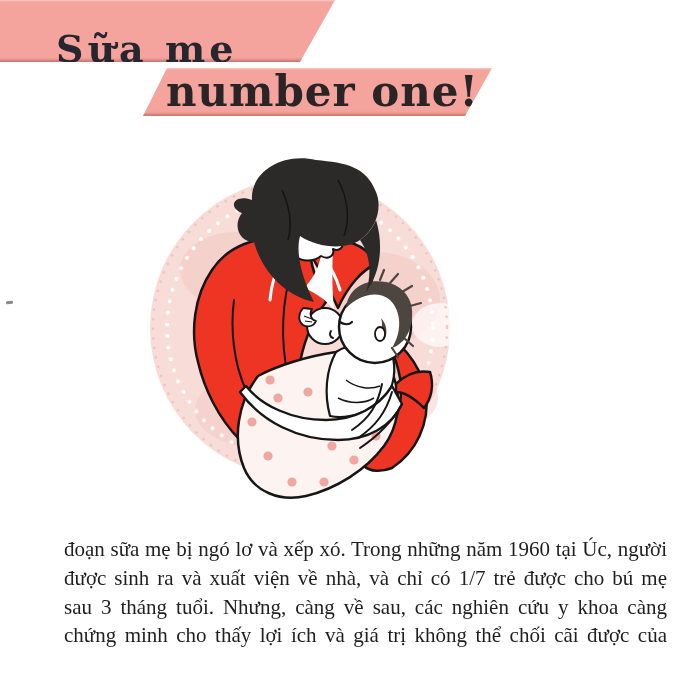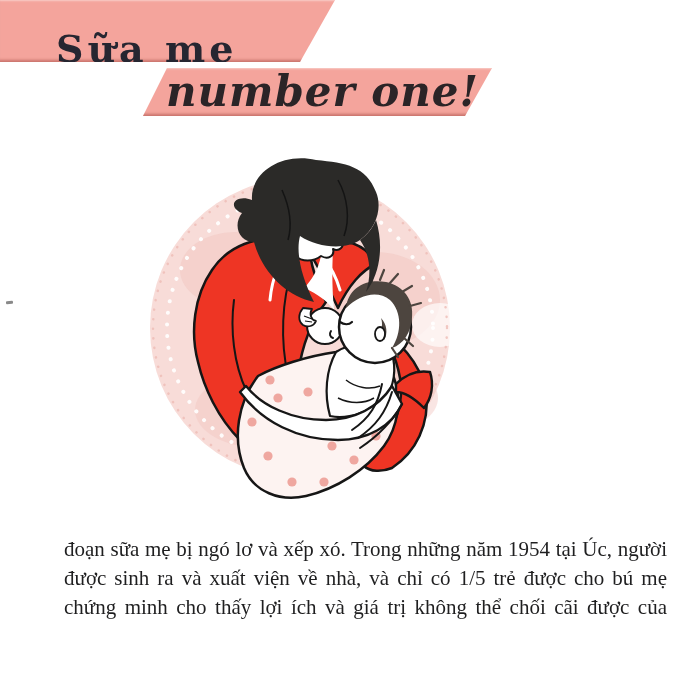--- a/index.html
+++ b/index.html
@@ -31,21 +31,21 @@
     clip-path:polygon(0 0,335px 0,300px 62px,0 62px);
     display:flex;align-items:center;}
   .banner-1 .t{font-family:"DejaVu Serif","Liberation Serif",serif;
     font-weight:bold;font-size:38px;letter-spacing:4px;color:var(--title-ink);
     padding-left:56px;line-height:62px;margin-top:36px;}
   .banner-2{left:143px;top:68px;width:349px;height:48px;
     clip-path:polygon(24px 0,349px 0,322px 48px,0 48px);
     display:flex;align-items:center;justify-content:center;}
   .banner-2 .t{font-family:"DejaVu Serif","Liberation Serif",serif;
     font-weight:bold;font-size:42px;letter-spacing:1px;color:var(--subtitle-ink);
-    line-height:48px;padding-left:10px;font-style:italic;}
+    line-height:48px;padding-left:10px;}
   
   .illus{position:absolute;left:140px;top:140px;width:345px;height:360px;}
   
   .scan-mark{position:absolute;left:6px;top:301px;width:7px;height:3px;
     background:#6b6b6b;border-radius:1px;opacity:.8;transform:rotate(-4deg);}
   
   .para{position:absolute;left:64px;top:535px;width:603px;color:var(--body-ink);}
   .line{font-size:21px;line-height:28.8px;height:28.8px;overflow:hidden;
     text-align:justify;text-align-last:justify;white-space:normal;}
   .line.first{padding-left:100px;width:503px;overflow:visible;}
@@ -155,16 +155,17 @@
     <path d="M176,20 C140,12 110,34 112,60 C96,54 86,66 102,73 C92,86 100,102 114,102 C122,132 146,156 174,162 C160,134 156,111 160,96 C178,108 206,110 220,100 C238,87 242,66 236,52 C226,26 206,23 176,20 Z" fill="var(--hair-black)"></path>
     <path d="M220,100 C230,114 232,134 226,152 C240,134 244,106 236,80 C232,89 227,95 220,100 Z" fill="var(--hair-black)"></path>
     <path d="M142,50 C150,68 152,86 148,100" fill="none" stroke="#141414" stroke-width="1.5"></path>
     <path d="M198,40 C208,58 210,80 204,96" fill="none" stroke="#141414" stroke-width="1.5"></path>
   </g>
 </svg>
 
 <div class="scan-mark"></div>
 
 <div class="para">
-  <div class="line">đoạn sữa mẹ bị ngó lơ và xếp xó. Trong những năm 1954 tại Úc, người</div>
-  <div class="line">được sinh ra và xuất viện về nhà, và chỉ có 1/5 trẻ được cho bú mẹ</div>
+  <div class="line">đoạn sữa mẹ bị ngó lơ và xếp xó. Trong những năm 1960 tại Úc, người</div>
+  <div class="line">được sinh ra và xuất viện về nhà, và chỉ có 1/7 trẻ được cho bú mẹ</div>
+  <div class="line">sau 3 tháng tuổi. Nhưng, càng về sau, các nghiên cứu y khoa càng</div>
   <div class="line">chứng minh cho thấy lợi ích và giá trị không thể chối cãi được của</div>
 </div>
 
 </body></html>

